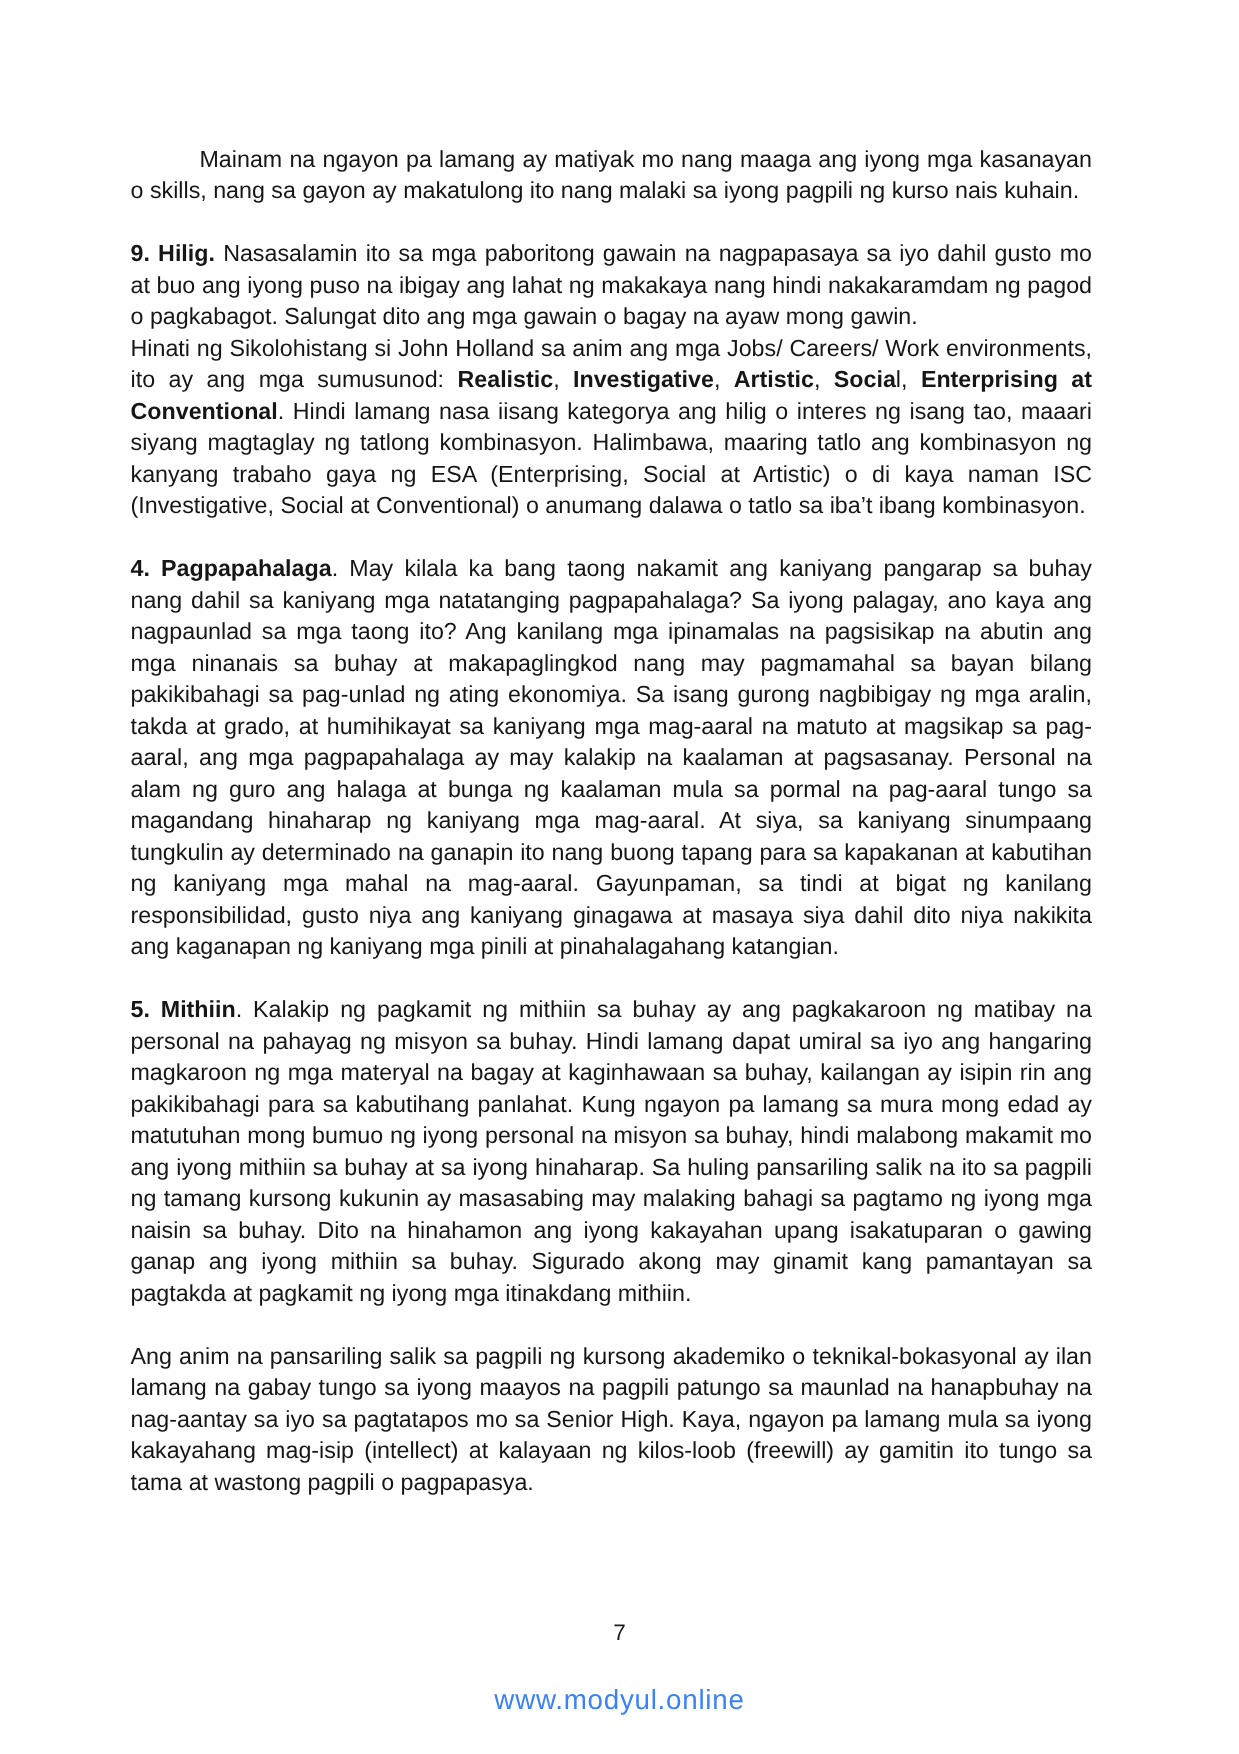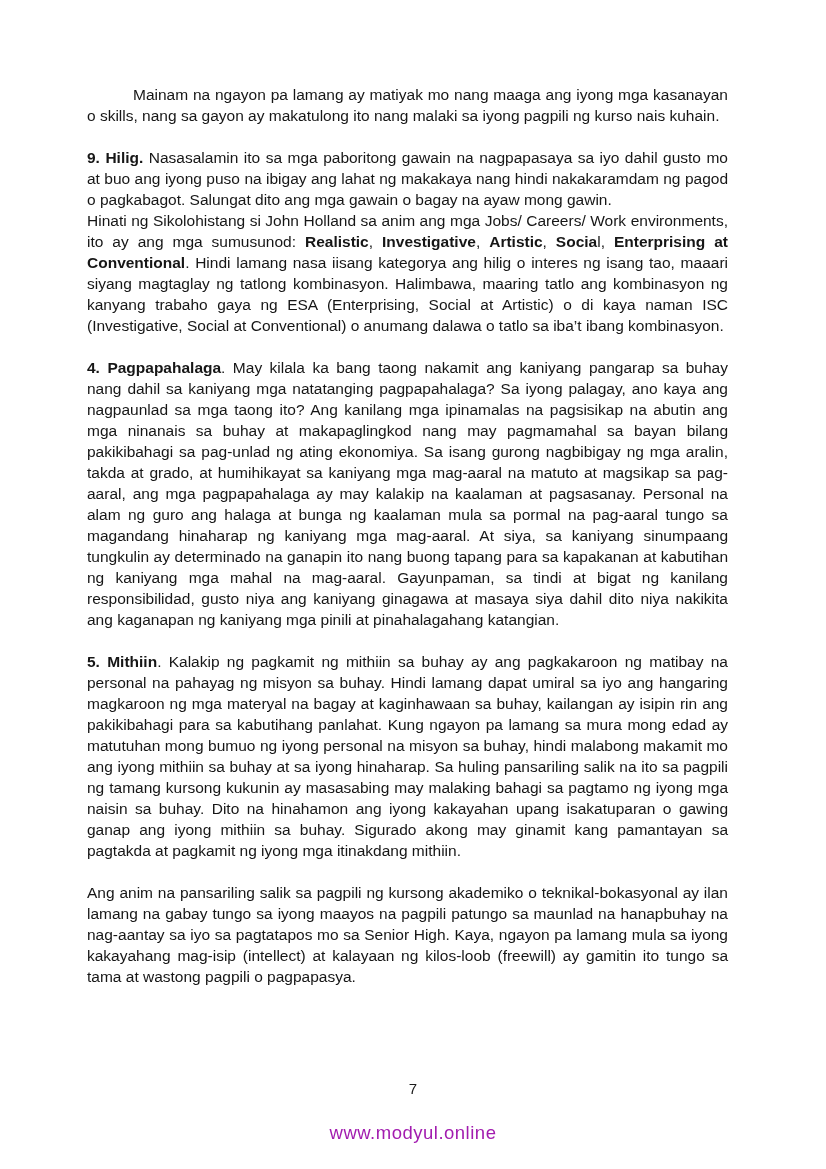--- a/index.html
+++ b/index.html
@@ -12,21 +12,21 @@
     width: 826px;
     height: 1169px;
     background: #ffffff;
     overflow: hidden;
     font-family: "Liberation Sans", sans-serif;
     color: #161616;
   }
   .content {
     position: absolute;
     left: 87px;
-    top: 84px;
+    top: 96px;
     width: 641px;
     font-size: 15.5px;
     line-height: 21px;
     text-align: justify;
   }
   .content p { margin: 0; }
   .content p.gap { margin-top: 21px; }
   .content p.indent { text-indent: 46px; }
   .b { font-weight: bold; }
   .page-number {
@@ -39,21 +39,21 @@
     color: #1c1c1c;
   }
   .watermark {
     position: absolute;
     top: 1122px;
     left: 0;
     width: 100%;
     text-align: center;
     font-size: 18.5px;
     letter-spacing: 0.5px;
-    color: #a21caf;
+    color: #3b82f6;
   }
 </style>
 </head>
 <body>
 
 <div class="page">
   <div class="content">
       <p class=" indent"><span>Mainam na ngayon pa lamang ay matiyak mo nang maaga ang iyong mga kasanayan o skills, nang sa gayon ay makatulong ito nang malaki sa iyong pagpili ng kurso nais kuhain.</span></p>
       <p class="gap"><span class="b">9. Hilig.</span><span> Nasasalamin ito sa mga paboritong gawain na nagpapasaya sa iyo dahil gusto mo at buo ang iyong puso na ibigay ang lahat ng makakaya nang hindi nakakaramdam ng pagod o pagkabagot. Salungat dito ang mga gawain o bagay na ayaw mong gawin.</span></p>
       <p class=""><span>Hinati ng Sikolohistang si John Holland sa anim ang mga Jobs/ Careers/ Work environments, ito ay ang mga sumusunod: </span><span class="b">Realistic</span><span>, </span><span class="b">Investigative</span><span>, </span><span class="b">Artistic</span><span>, </span><span class="b">Socia</span><span>l, </span><span class="b">Enterprising at Conventional</span><span>. Hindi lamang nasa iisang kategorya ang hilig o interes ng isang tao, maaari siyang magtaglay ng tatlong kombinasyon. Halimbawa, maaring tatlo ang kombinasyon ng kanyang trabaho gaya ng ESA (Enterprising, Social at Artistic) o di kaya naman ISC (Investigative, Social at Conventional) o anumang dalawa o tatlo sa iba’t ibang kombinasyon.</span></p>

